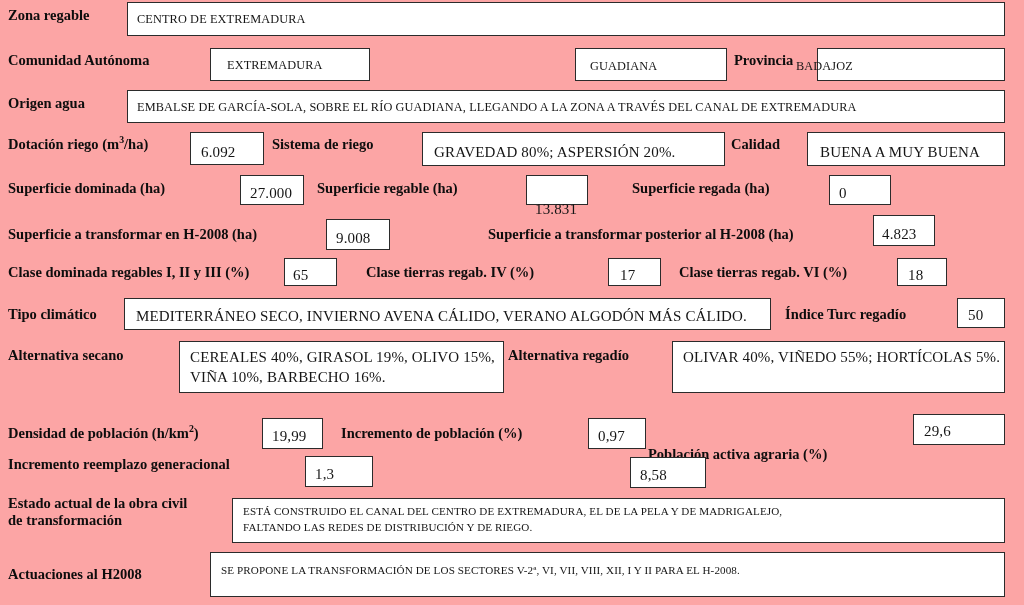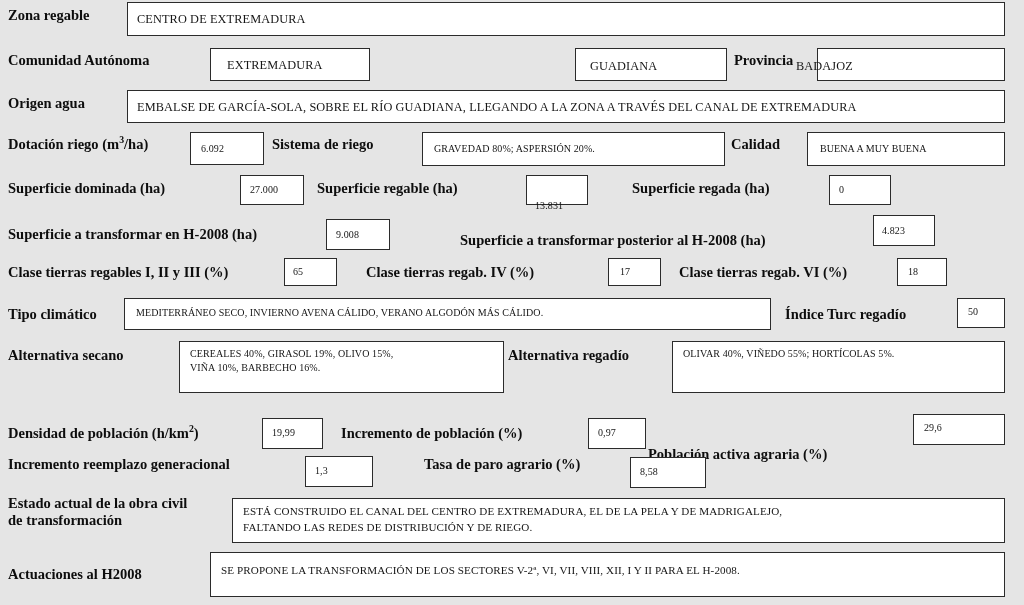--- a/index.html
+++ b/index.html
@@ -4,21 +4,21 @@
 <style>
   html, body {
     margin: 0;
     padding: 0;
     background: #ffffff;
   }
   #page {
     position: relative;
     width: 1024px;
     height: 605px;
-    background: #e5e5e5;
+    background: #fca5a5;
     font-family: "Liberation Serif", "DejaVu Serif", serif;
     color: #101010;
     overflow: hidden;
   }
   .lbl {
     position: absolute;
     font-weight: bold;
     font-size: 14.5px;
     line-height: 1.18;
     white-space: nowrap;
@@ -32,21 +32,21 @@
     background: #ffffff;
   }
   .val {
     position: absolute;
     font-size: 12.3px;
     line-height: 1.35;
     color: #151515;
     white-space: pre-line;
     letter-spacing: 0.01em;
   }
-  .val.sm { font-size: 10px; }
+  .val.sm { font-size: 15px; }
   .val.xs { font-size: 11.1px; }
   sup { font-size: 0.68em; vertical-align: super; line-height: 0; }
 </style>
 </head>
 <body>
 
 <div id="page">
 
   <div class="lbl" style="left:8px; top:7px;">Zona regable</div>
   <div class="box" style="left:127px; top:2px; width:878px; height:34px;"></div>
@@ -89,25 +89,25 @@
   <div class="val sm" style="left:535px; top:183px;margin-top:16px;">13.831</div>
 
   <div class="lbl" style="left:632px; top:180px;">Superficie regada (ha)</div>
   <div class="box" style="left:829px; top:175px; width:62px; height:30px;"></div>
   <div class="val sm" style="left:839px; top:183px;">0</div>
 
   <div class="lbl" style="left:8px; top:226px;">Superficie a transformar en H-2008 (ha)</div>
   <div class="box" style="left:326px; top:219px; width:64px; height:31px;"></div>
   <div class="val sm" style="left:336px; top:228px;">9.008</div>
 
-  <div class="lbl" style="left:460px; top:226px;margin-top:6px;">Superficie a transformar posterior al H-2008 (ha)</div>
+  <div class="lbl" style="left:488px; top:226px;">Superficie a transformar posterior al H-2008 (ha)</div>
   <div class="box" style="left:873px; top:215px; width:62px; height:31px;"></div>
   <div class="val sm" style="left:882px; top:224px;">4.823</div>
 
-  <div class="lbl" style="left:8px; top:264px;">Clase tierras regables I, II y III (%)</div>
+  <div class="lbl" style="left:8px; top:264px;">Clase dominada regables I, II y III (%)</div>
   <div class="box" style="left:284px; top:258px; width:53px; height:28px;"></div>
   <div class="val sm" style="left:293px; top:265px;">65</div>
 
   <div class="lbl" style="left:366px; top:264px;">Clase tierras regab. IV (%)</div>
   <div class="box" style="left:608px; top:258px; width:53px; height:28px;"></div>
   <div class="val sm" style="left:620px; top:265px;">17</div>
 
   <div class="lbl" style="left:679px; top:264px;">Clase tierras regab. VI (%)</div>
   <div class="box" style="left:897px; top:258px; width:50px; height:28px;"></div>
   <div class="val sm" style="left:908px; top:265px;">18</div>
@@ -138,21 +138,20 @@
   <div class="val sm" style="left:598px; top:426px;">0,97</div>
 
   <div class="lbl" style="left:648px; top:425px;margin-top:21px;">Población activa agraria (%)</div>
   <div class="box" style="left:913px; top:414px; width:92px; height:31px;"></div>
   <div class="val sm" style="left:924px; top:421px;">29,6</div>
 
   <div class="lbl" style="left:8px; top:456px;">Incremento reemplazo generacional</div>
   <div class="box" style="left:305px; top:456px; width:68px; height:31px;"></div>
   <div class="val sm" style="left:315px; top:464px;">1,3</div>
 
-  <div class="lbl" style="left:424px; top:456px;">Tasa de paro agrario (%)</div>
   <div class="box" style="left:630px; top:457px; width:76px; height:31px;"></div>
   <div class="val sm" style="left:640px; top:465px;">8,58</div>
 
   <div class="lbl wrap" style="left:8px; top:495px; width:222px; white-space:pre-line;">Estado actual de la obra civil
 de transformación</div>
   <div class="box" style="left:232px; top:498px; width:773px; height:45px;"></div>
   <div class="val xs" style="left:243px; top:503px; line-height:1.45;">ESTÁ CONSTRUIDO EL CANAL DEL CENTRO DE EXTREMADURA, EL DE LA PELA Y DE MADRIGALEJO,
 FALTANDO LAS REDES DE DISTRIBUCIÓN Y DE RIEGO.</div>
 
   <div class="lbl" style="left:8px; top:566px;">Actuaciones al H2008</div>

